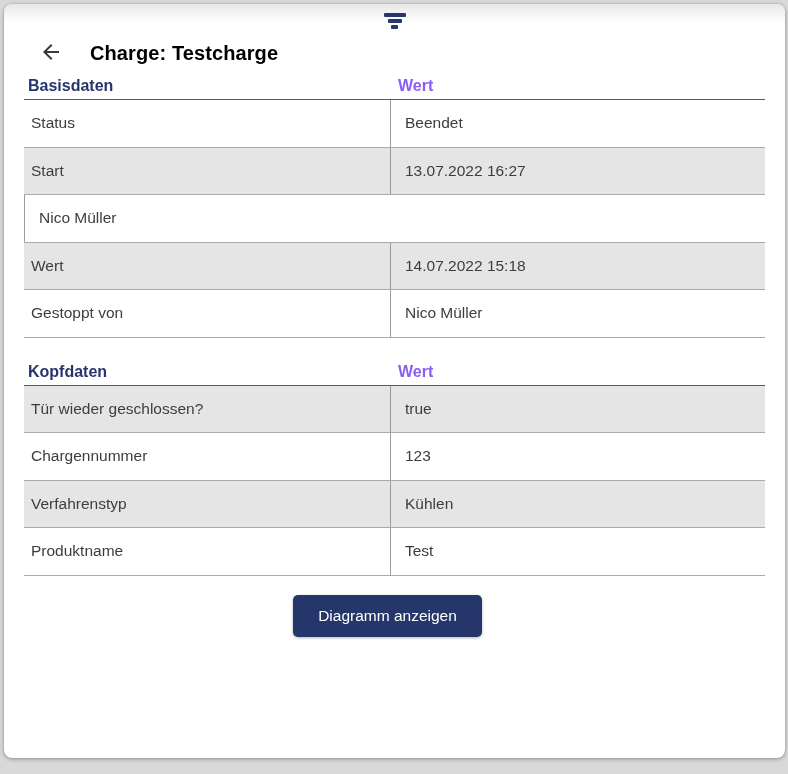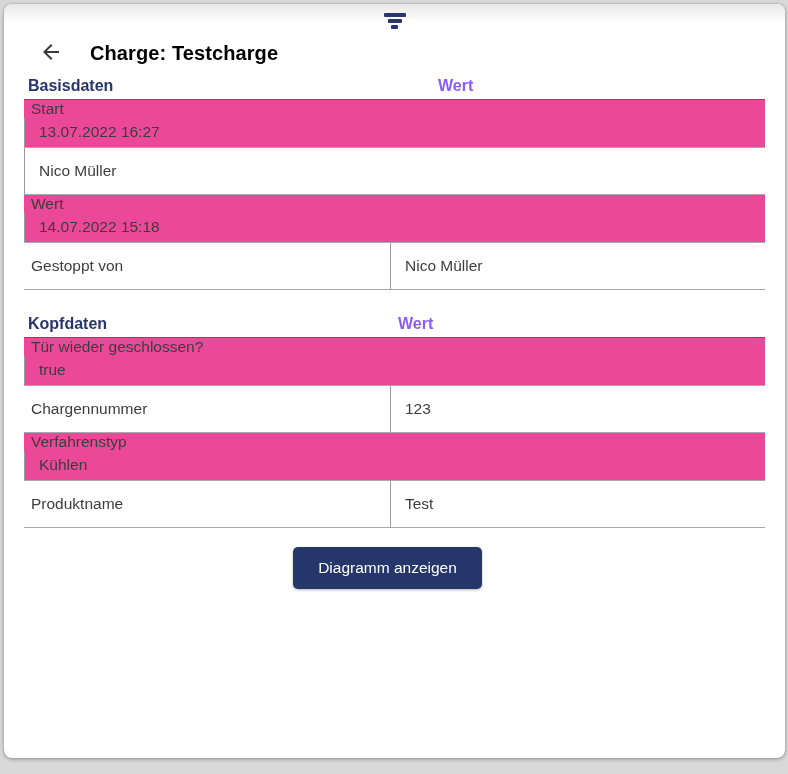--- a/index.html
+++ b/index.html
@@ -61,21 +61,21 @@
 
   .content { padding: 0 20px; }
 
   .section-header {
     display: flex;
     align-items: flex-end;
     height: 24px;
     border-bottom: 1px solid #5c5c5c;
     padding-bottom: 4px;
   }
-  .section-header.first { margin-top: 10px; gap: 40px; }
+  .section-header.first { margin-top: 10px; }
   .section-header.second { margin-top: 24px; }
   .section-title {
     width: 366px;
     padding-left: 4px;
     font-size: 16px;
     font-weight: 700;
     color: #26356e;
   }
   .section-value-header {
     flex: 1;
@@ -86,21 +86,21 @@
   }
 
   .table { width: 100%; }
   .row {
     display: flex;
     align-items: stretch;
     height: 47.5px;
     border-bottom: 1px solid #a9a9a9;
     background: #ffffff;
   }
-  .row.shaded { background: #ec4899; flex-direction: column; }
+  .row.shaded { background: #e5e5e5; }
   .cell-label {
     width: 366px;
     padding-left: 7px;
     display: flex; align-items: center;
     font-size: 15.5px;
     color: #3d3d3d;
   }
   .cell-value {
     flex: 1;
     padding-left: 14px;
@@ -153,20 +153,24 @@
     <div class="page-title">Charge: Testcharge</div>
   </div>
 
   <div class="content">
 
     <div class="section-header first">
       <div class="section-title">Basisdaten</div>
       <div class="section-value-header">Wert</div>
     </div>
     <div class="table">
+      <div class="row">
+        <div class="cell-label">Status</div>
+        <div class="cell-value">Beendet</div>
+      </div>
       <div class="row shaded">
         <div class="cell-label">Start</div>
         <div class="cell-value">13.07.2022 16:27</div>
       </div>
       <div class="row">
         <div class="cell-value">Nico Müller</div>
       </div>
       <div class="row shaded">
         <div class="cell-label">Wert</div>
         <div class="cell-value">14.07.2022 15:18</div>

